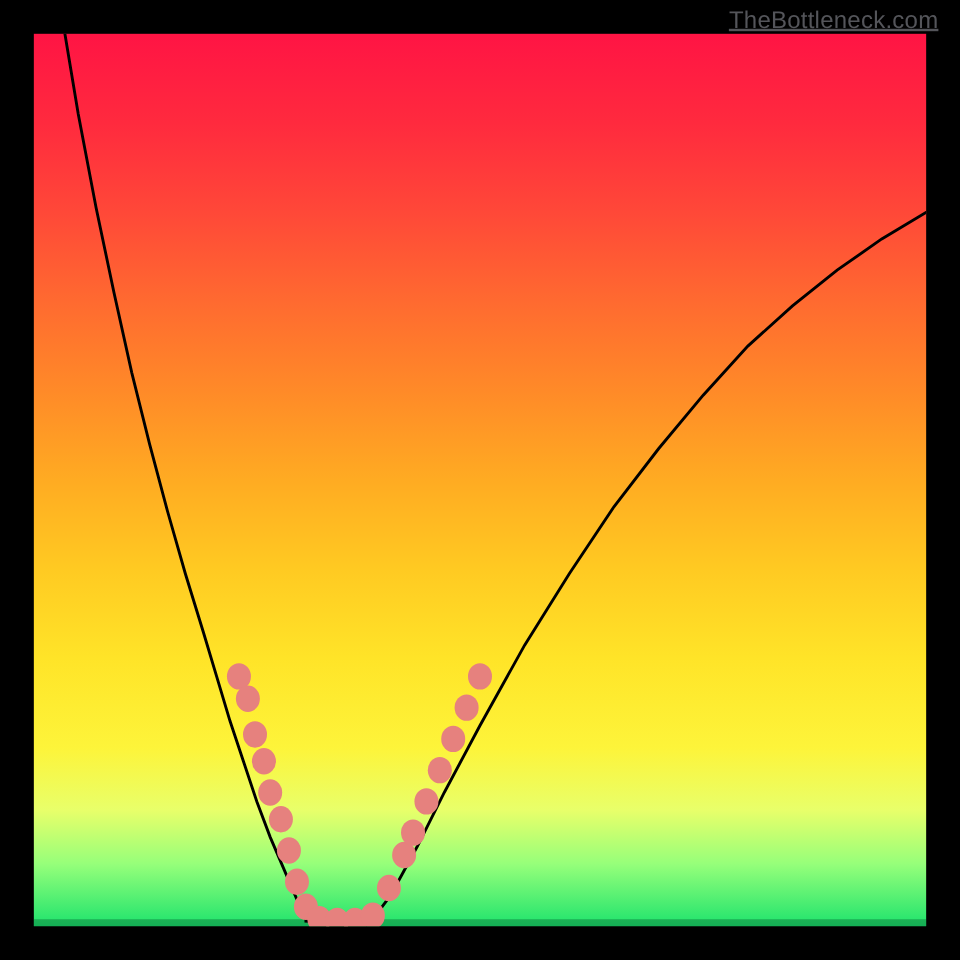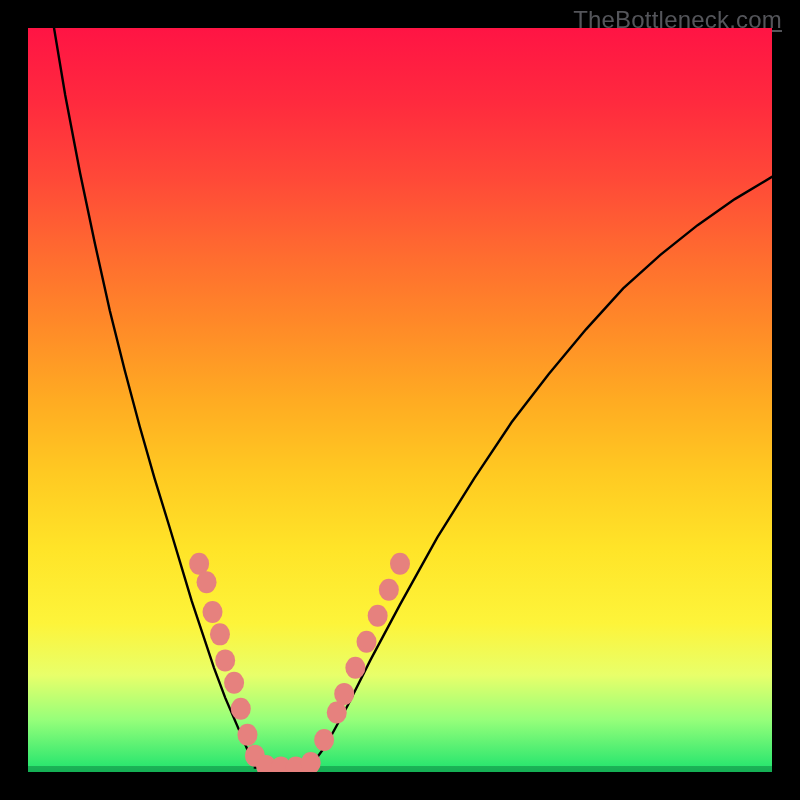--- a/index.html
+++ b/index.html
@@ -43,21 +43,21 @@
       width: 100%;
       height: 6px;
       background: rgba(0,80,40,0.35);
     }
     .curve-layer { position: absolute; inset: 0; }
     .watermark {
       position: absolute;
       top: 6px;
       right: 18px;
       color: #54555a;
-      font-size: 24px;
+      font-size: 20px;
       font-weight: 500;
       letter-spacing: 0.2px;
       text-decoration: underline;
     }
   </style>
 </head>
 <body>
 
 <div class="watermark">TheBottleneck.com</div>
 

